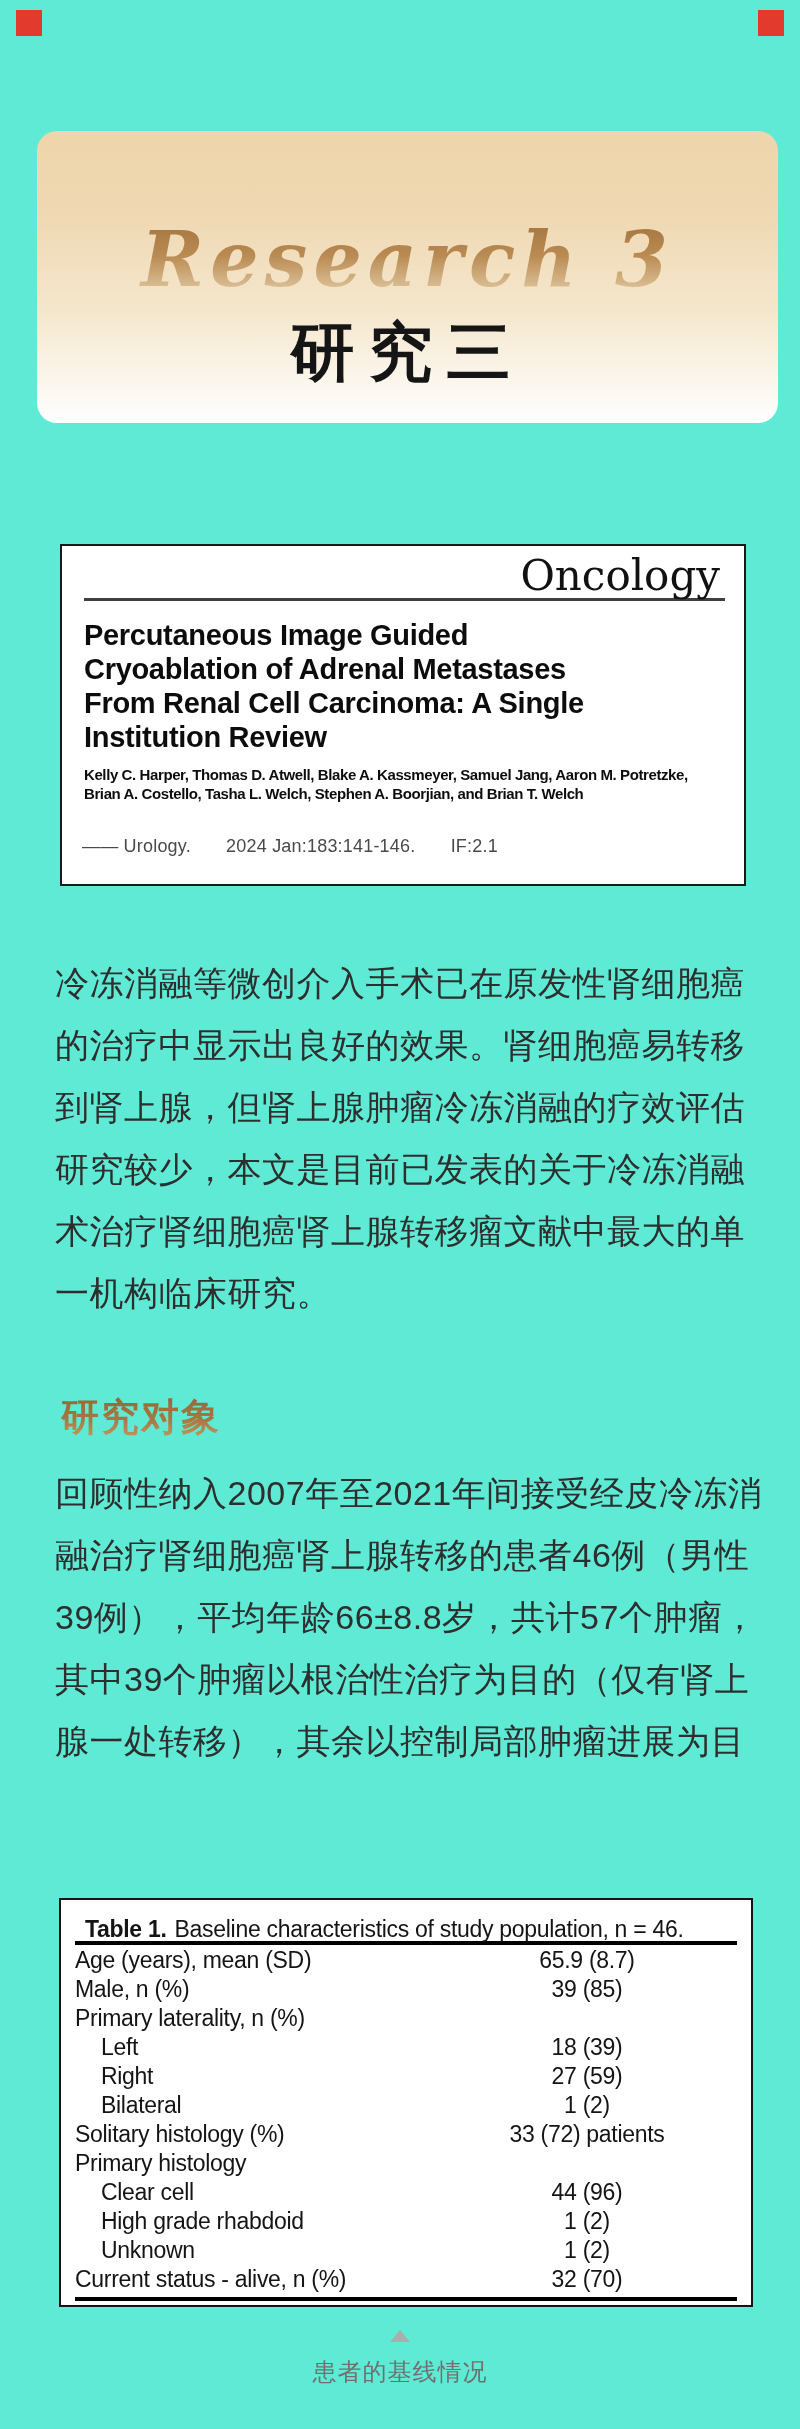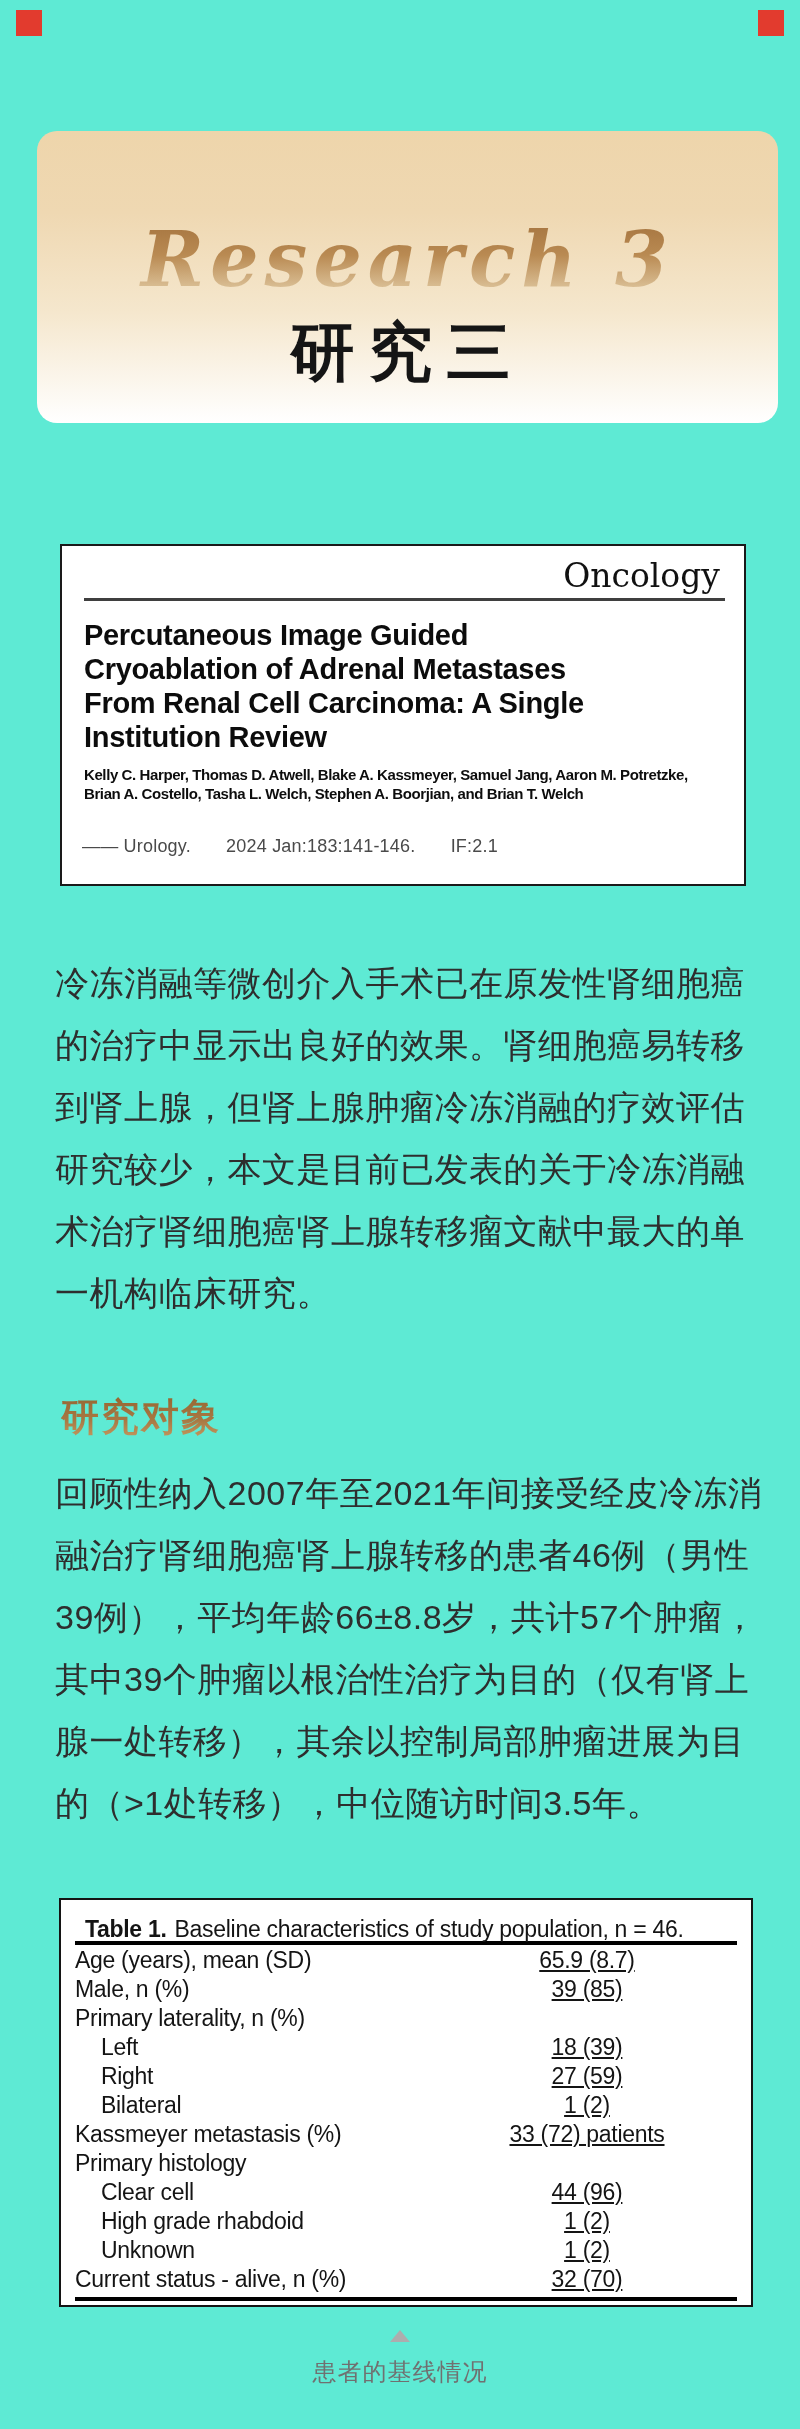--- a/index.html
+++ b/index.html
@@ -63,21 +63,21 @@
   .journal-card {
     position: absolute;
     left: 60px; top: 544px;
     width: 686px; height: 342px;
     border: 2px solid #1a1a1a;
     background: #ffffff;
     padding: 10px 14px 0 20px;
   }
   .journal-name {
     font-family: "DejaVu Serif", "Liberation Serif", serif;
-    font-size: 33px;
+    font-size: 42px;
     line-height: 40px;
     color: #111111;
     text-align: right;
     padding-right: 10px;
   }
   .journal-rule {
     height: 3px;
     background: #3f3f3f;
     margin: 2px 5px 0 2px;
   }
@@ -161,21 +161,20 @@
     letter-spacing: -0.3px;
     color: #141414;
     white-space: nowrap;
   }
   .t-row .t-label { flex: 1 1 auto; }
   .t-row.indent .t-label { padding-left: 26px; }
   .t-row .t-value {
     width: 300px;
     flex: 0 0 300px;
     text-align: center;
-    text-decoration: underline;
   }
   .table-rule.bottom { margin-top: 2px; }
 
   
   .footer-arrow {
     position: absolute;
     left: 390px; top: 2330px;
     width: 0; height: 0;
     border-left: 10px solid transparent;
     border-right: 10px solid transparent;
@@ -234,21 +233,20 @@
   </div>
 
   <div class="section-heading">研究对象</div>
 
   <div class="para para-2">
     <div class="line">回顾性纳入2007年至2021年间接受经皮冷冻消</div>
     <div class="line">融治疗肾细胞癌肾上腺转移的患者46例（男性</div>
     <div class="line">39例），平均年龄66±8.8岁，共计57个肿瘤，</div>
     <div class="line">其中39个肿瘤以根治性治疗为目的（仅有肾上</div>
     <div class="line">腺一处转移），其余以控制局部肿瘤进展为目</div>
-    <div class="line">的（&gt;1处转移），中位随访时间3.5年。</div>
   </div>
 
   <div class="table-card">
     <div class="table-title">
       <span class="bold">Table 1.</span><span>Baseline characteristics of study population, n = 46.</span>
     </div>
     <div class="table-rule"></div>
     <div class="table-rows">
       <div class="t-row">
         <span class="t-label">Age (years), mean (SD)</span>
@@ -268,21 +266,21 @@
       </div>
       <div class="t-row indent">
         <span class="t-label">Right</span>
         <span class="t-value">27 (59)</span>
       </div>
       <div class="t-row indent">
         <span class="t-label">Bilateral</span>
         <span class="t-value">1 (2)</span>
       </div>
       <div class="t-row">
-        <span class="t-label">Kassmeyer metastasis (%)</span>
+        <span class="t-label">Solitary histology (%)</span>
         <span class="t-value">33 (72) patients</span>
       </div>
       <div class="t-row">
         <span class="t-label">Primary histology</span>
         <span class="t-value"></span>
       </div>
       <div class="t-row indent">
         <span class="t-label">Clear cell</span>
         <span class="t-value">44 (96)</span>
       </div>

